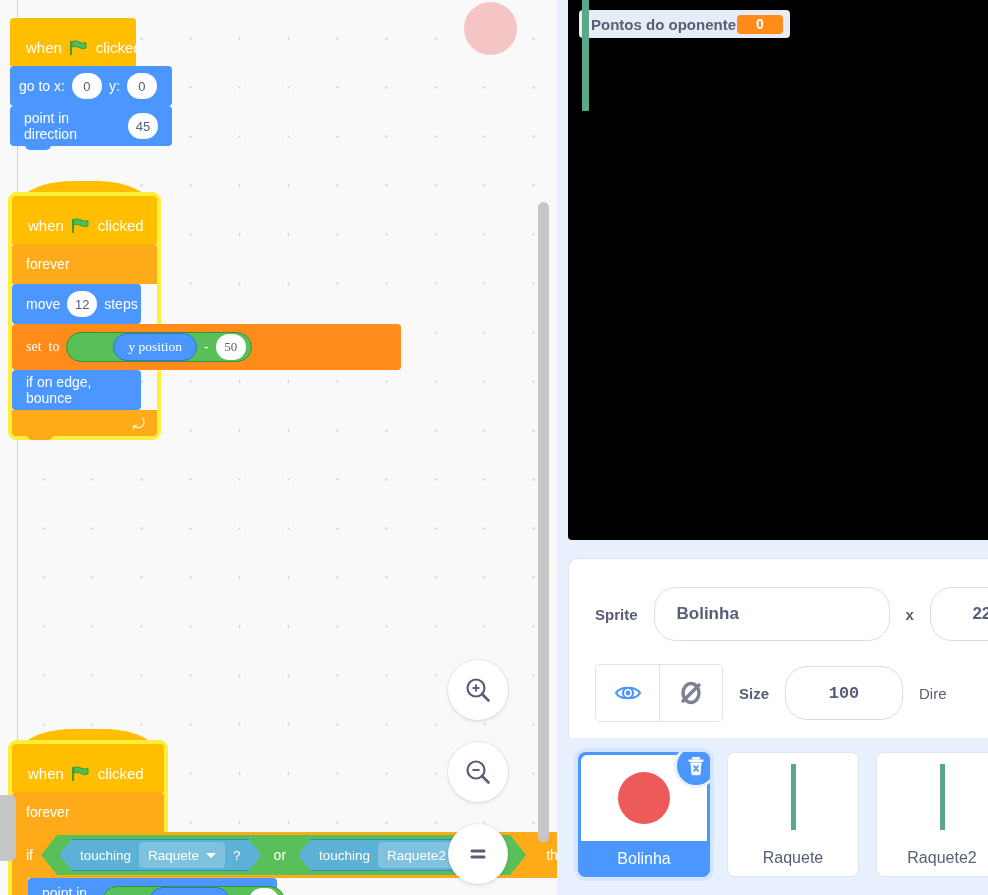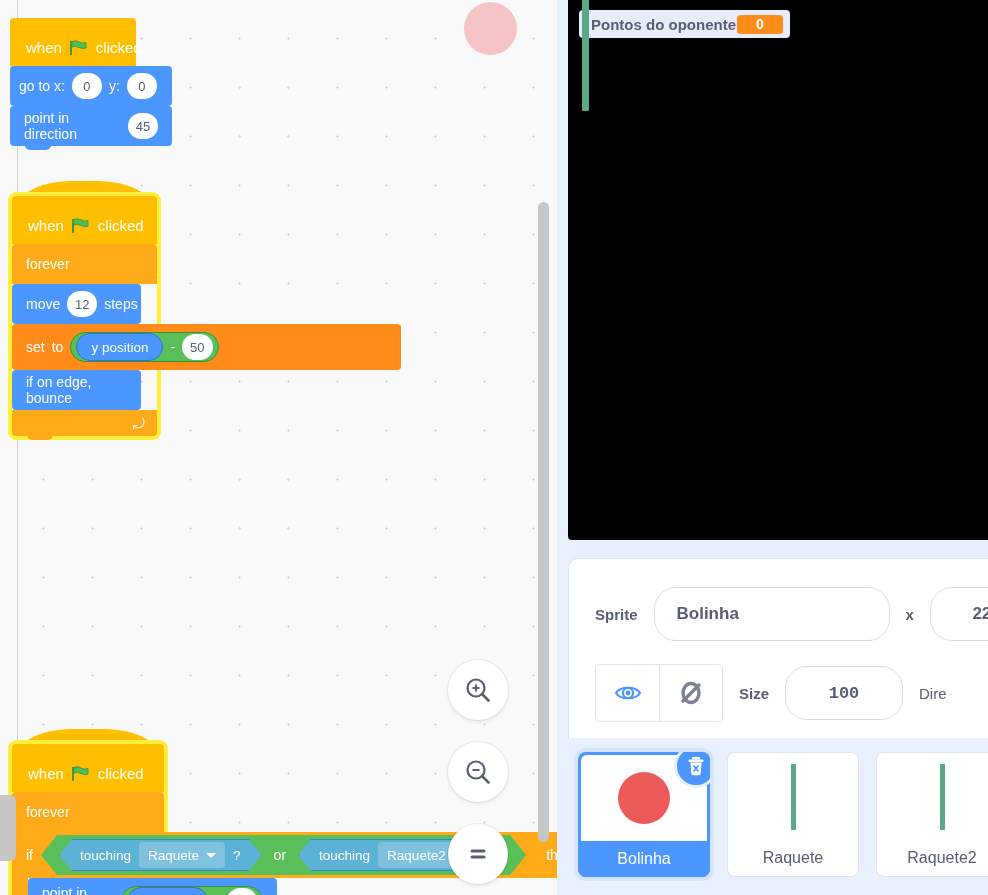--- a/index.html
+++ b/index.html
@@ -96,20 +96,21 @@
     background: #fff; color: #575e75; font-size: 13px;
     border-radius: 16px; min-width: 30px; height: 26px;
     display: inline-flex; align-items: center; justify-content: center;
     padding: 0 8px;
   }
   .roundrep {
     border-radius: 16px; height: 28px;
     display: inline-flex; align-items: center; justify-content: center;
     padding: 0 14px; color: #fff; font-size: 13.5px;
     border: 1px solid rgba(0,0,0,.12);
+    margin-left: 41px;
   }
   .rep-motion { background: #4c97ff; border-color: #3373cc; }
   .rep-op { background: #59c059; border: 1px solid #389438;
             border-radius: 16px; height: 30px; display: inline-flex;
             align-items: center; gap: 7px; padding: 0 5px; }
   .dropdown {
     background: rgba(0,0,0,.10); border-radius: 4px;
     height: 26px; display: inline-flex; align-items: center; gap: 7px;
     padding: 0 9px; font-size: 13.5px; color: #fff;
   }
@@ -313,21 +314,21 @@
             <span>forever</span>
           </div>
           <div class="c-body">
             <div class="c-arm"></div>
             <div class="c-inner">
               <div class="blk motion" style="width:129px;">
                 <span>move</span>
                 <span class="numfield">12</span>
                 <span>steps</span>
               </div>
-              <div class="blk variables" style="width:389px; height:46px;">
+              <div class="blk variables" style="width:389px; height:46px;font-family:Liberation Serif, serif;">
                 <span>set</span>
                 <span>to</span>
                 <span class="rep-op">
                   <span class="roundrep rep-motion">y position</span>
                   <span style="font-size:14px;">-</span>
                   <span class="numfield">50</span>
                 </span>
               </div>
               <div class="blk motion" style="width:129px;">
                 <span>if on edge, bounce</span>

